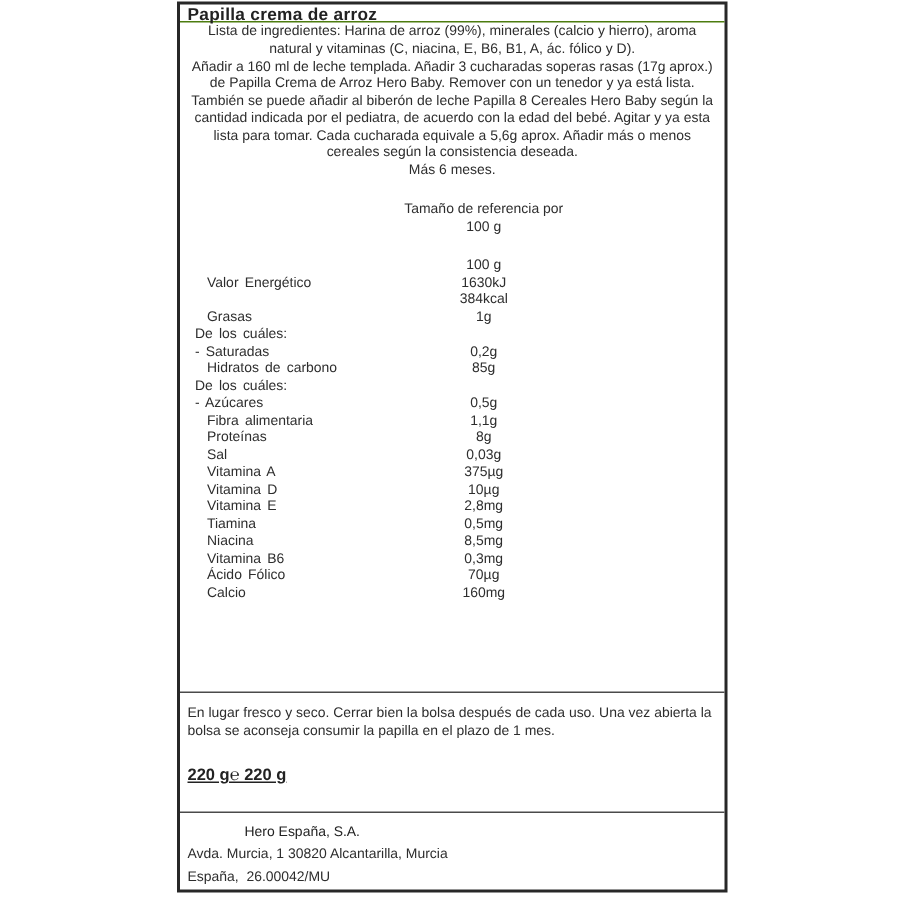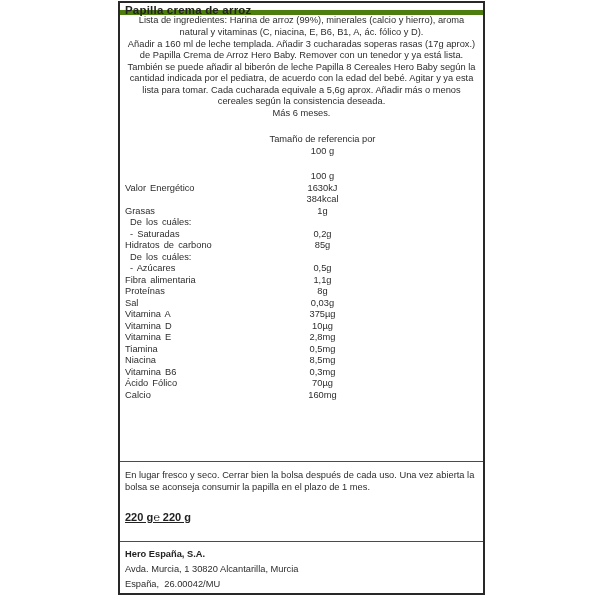--- a/index.html
+++ b/index.html
@@ -14,41 +14,41 @@
     position:absolute; left:118px; top:1px;
     width:363px; height:590px;
     border:2px solid #282828;
     background:#fff;
   }
   .title-bar{
     position:absolute; left:0; top:0; width:100%;
     box-sizing:border-box;
     padding:1px 0 0 5px;
     height:12px;
-    border-bottom:5px solid #4d7c0f;
+    border-bottom:1px solid #4d7c0f;
     font-size:11.5px; font-weight:bold; letter-spacing:.2px;
     color:#222;
   }
   .body-text{
     position:absolute; left:0; top:12px; width:100%;
     box-sizing:border-box; padding:0 5px;
     font-size:9.3px; line-height:11.5px;text-align:center;
   }
   .body-text p{ margin:0 0 0.5px 0; }
   .nutrition{
     position:absolute; left:0; top:131px; width:100%;
     font-size:9.3px; line-height:11.5px;
   }
   .n-header{
     width:321px; margin-left:42px; text-align:center;
   }
   .n-colhead-row{ margin-top:14px; }
   .n-row{ display:flex; }
   .n-label{
-    flex:0 0 140px; box-sizing:border-box; padding-left:5px;
+    flex:0 0 140px; box-sizing:border-box; padding-left:18px;
     word-spacing:1.5px; white-space:pre;
   }
   .n-row.indent .n-label{ padding-left:10px; }
   .n-value{ flex:0 0 125px; text-align:center; }
   .divider{
     position:absolute; left:0; width:100%;
     border-top:1px solid #4a4a4a; height:0;
   }
   .divider.d1{ top:458px; }
   .divider.d2{ top:538px; }
@@ -60,21 +60,21 @@
   .net-weight{
     position:absolute; left:0; top:508px; width:100%;
     box-sizing:border-box; padding:0 5px;
     font-size:11px; font-weight:bold; margin:0; color:#222;text-decoration:underline;
   }
   .footer{
     position:absolute; left:0; top:544px; width:100%;
     box-sizing:border-box; padding:0 5px;
     font-size:9.3px; line-height:15px;
   }
-  .mfr-name{ font-weight:bold; color:#222; }
+  .mfr-name{ font-weight:normal; color:#222;margin-left:38px; }
   .prewrap{ white-space:pre-wrap; }
 </style>
 </head>
 <body>
 
 <div class="label-box">
 
   <div class="title-bar">Papilla crema de arroz</div>
 
   <div class="body-text">

